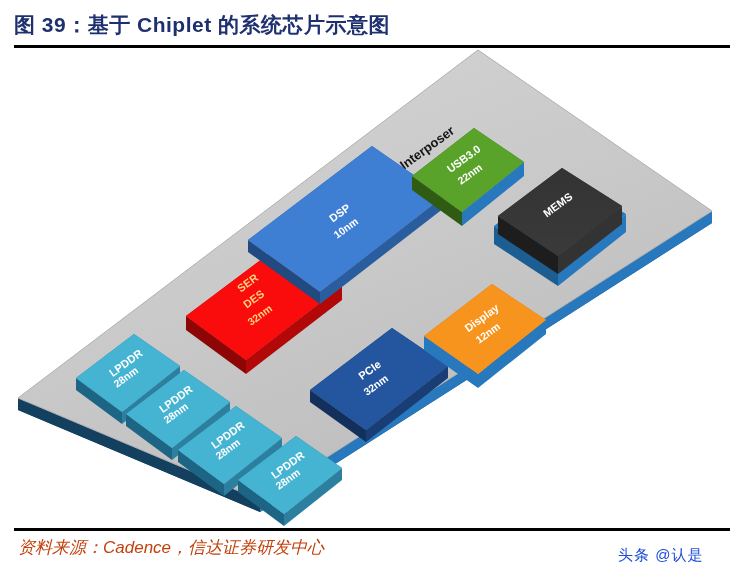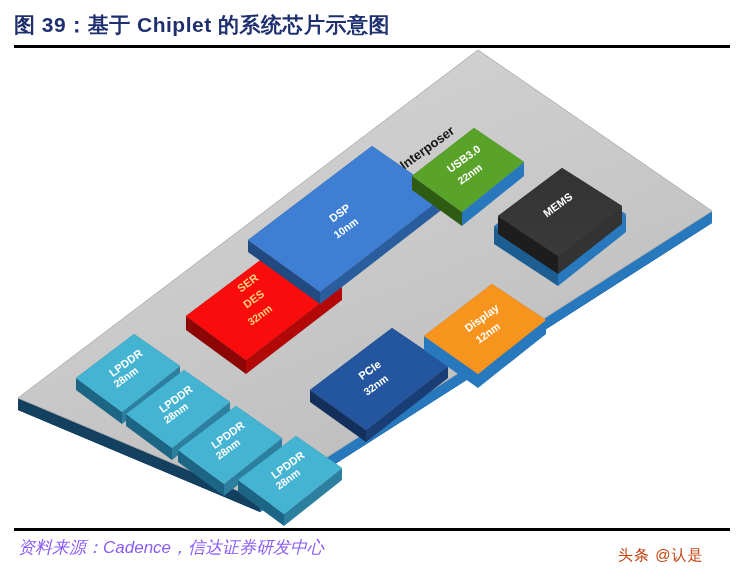--- a/index.html
+++ b/index.html
@@ -9,23 +9,23 @@
   #page{position:absolute;inset:0;background:#fff;border-radius:6px;}
 
   
   .title-bar{position:absolute;left:14px;top:10px;width:718px;height:34px;}
   .title-text{font-size:21px;font-weight:bold;color:#1f3070;letter-spacing:0.5px;
               white-space:nowrap;line-height:30px;}
   .title-rule{position:absolute;left:14px;top:45px;width:716px;height:3px;background:#000;}
 
   
   .footer-rule{position:absolute;left:14px;top:528px;width:716px;height:3px;background:#000;}
-  .footer-text{position:absolute;left:18px;top:536px;font-size:17px;color:#8b5cf6;
+  .footer-text{position:absolute;left:18px;top:536px;font-size:17px;color:#c2410c;
                font-style:italic;white-space:nowrap;}
-  .watermark{position:absolute;left:618px;top:546px;font-size:15px;color:#c2410c;
+  .watermark{position:absolute;left:618px;top:546px;font-size:15px;color:#1d4ed8;
              white-space:nowrap;letter-spacing:1px;}
 
   
   .diagram{position:absolute;left:0;top:48px;width:746px;height:478px;}
   svg{display:block;}
   .chip-label{fill:#ffffff;font-size:11px;font-weight:bold;
               font-family:"Liberation Sans",sans-serif;}
   .chip-label-sm{font-size:10.5px;}
   .serdes-label{fill:#ffd27f;}
   .interposer-label{fill:#151515;font-size:13px;font-weight:bold;}

